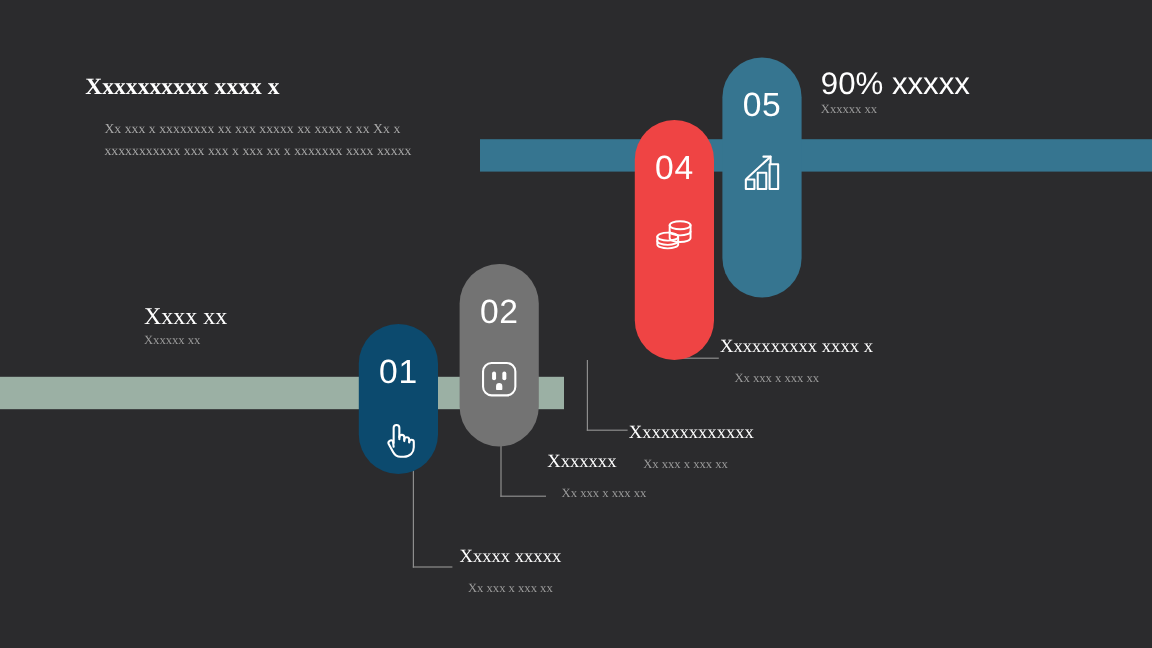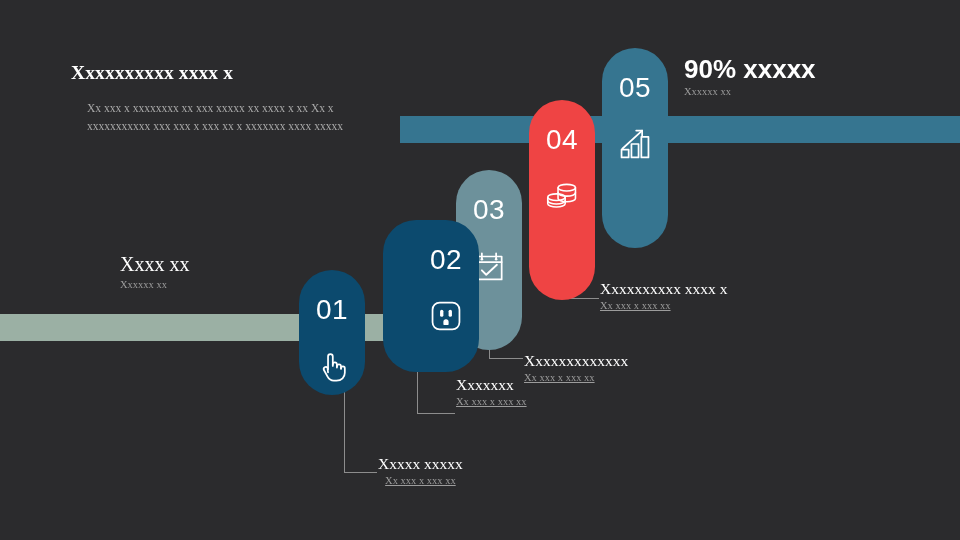--- a/index.html
+++ b/index.html
@@ -63,21 +63,21 @@
     left: 684px;
     top: 56px;
     width: 250px;
   }
   #stat-value {
     font-size: 26px;
     color: #ffffff;
     line-height: 1.05;
     margin: 0 0 3px 0;
     font-family: "Liberation Sans", sans-serif;
-    font-weight: 700;
+    font-weight: 400;
   }
   #stat-caption {
     font-size: 10.5px;
     color: #9c9c9c;
     margin: 0;
   }
 
   
   #left-label {
     position: absolute;
@@ -123,40 +123,39 @@
     align-items: center;
     justify-content: center;
   }
   .pill-icon svg {
     width: 38px;
     height: 38px;
     display: block;
   }
 
   #pill-01 { left: 299px; top: 270px; height: 125px; background: #0c4a6e; z-index: 5; }
-  #pill-02 { left: 383px; top: 220px; height: 152px; background: #0c4a6e; z-index: 4; padding-left: 30px; }
+  #pill-02 { left: 383px; top: 220px; height: 152px; background: #737373; z-index: 4; }
   #pill-03 { left: 456px; top: 170px; height: 180px; background: #6d919b; z-index: 3; }
   #pill-04 { left: 529px; top: 100px; height: 200px; background: #ef4444; z-index: 2; }
   #pill-05 { left: 602px; top: 48px; height: 200px; background: #367590; z-index: 1; }
 
   
   .callout { position: absolute; }
   .callout-title {
     font-size: 15.5px;
     color: #ffffff;
     line-height: 1.15;
     margin: 0 0 2px 0;
     white-space: nowrap;
   }
   .callout-sub {
     font-size: 10.5px;
     color: #9c9c9c;
-    margin: 0;
+    margin: 12px;
     white-space: nowrap;
-    text-decoration: underline;
   }
   .elbow {
     position: absolute;
     border-left: 1px solid #8d8d8d;
     border-bottom: 1px solid #8d8d8d;
   }
 
   #callout-01 { left: 378px; top: 455px; text-align: center; }
   #elbow-01   { left: 344px; top: 375px; width: 32px; height: 97px; }
 
@@ -209,33 +208,20 @@
     <div class="pill-icon">
       <svg viewBox="0 0 48 48" fill="none" stroke="#ffffff" stroke-width="2.2" stroke-linecap="round" stroke-linejoin="round">
         <rect x="7" y="7" width="34" height="34" rx="9"></rect>
         <rect x="16.5" y="16" width="4.2" height="9" rx="2.1" fill="#ffffff" stroke="none"></rect>
         <rect x="27.3" y="16" width="4.2" height="9" rx="2.1" fill="#ffffff" stroke="none"></rect>
         <path d="M21.5 34.5v-3.2a2.5 2.5 0 0 1 5 0v3.2z" fill="#ffffff" stroke="#ffffff" stroke-width="1.6"></path>
       </svg>
     </div>
   </div>
 
-  <div class="pill" id="pill-03">
-    <div class="pill-number">03</div>
-    <div class="pill-icon">
-      <svg viewBox="0 0 48 48" fill="none" stroke="#ffffff" stroke-width="2.2" stroke-linecap="round" stroke-linejoin="round">
-        <rect x="8" y="12" width="32" height="29"></rect>
-        <path d="M8 19h32"></path>
-        <path d="M15 8v7M33 8v7"></path>
-        <circle cx="15" cy="15.5" r="1.6" fill="#ffffff" stroke="none"></circle>
-        <circle cx="33" cy="15.5" r="1.6" fill="#ffffff" stroke="none"></circle>
-        <path d="M15 29.5l5.5 5.5L34 22.5" stroke-width="2.4"></path>
-      </svg>
-    </div>
-  </div>
 
   <div class="pill" id="pill-04">
     <div class="pill-number">04</div>
     <div class="pill-icon">
       <svg viewBox="0 0 48 48" fill="none" stroke="#ffffff" stroke-width="2" stroke-linecap="round" stroke-linejoin="round">
 
         <ellipse cx="30" cy="13.5" rx="11" ry="4.2"></ellipse>
         <path d="M19 13.5v13.5c0 2.3 4.9 4.2 11 4.2s11-1.9 11-4.2V13.5"></path>
         <path d="M19 20c0 2.3 4.9 4.2 11 4.2S41 22.3 41 20"></path>
 

